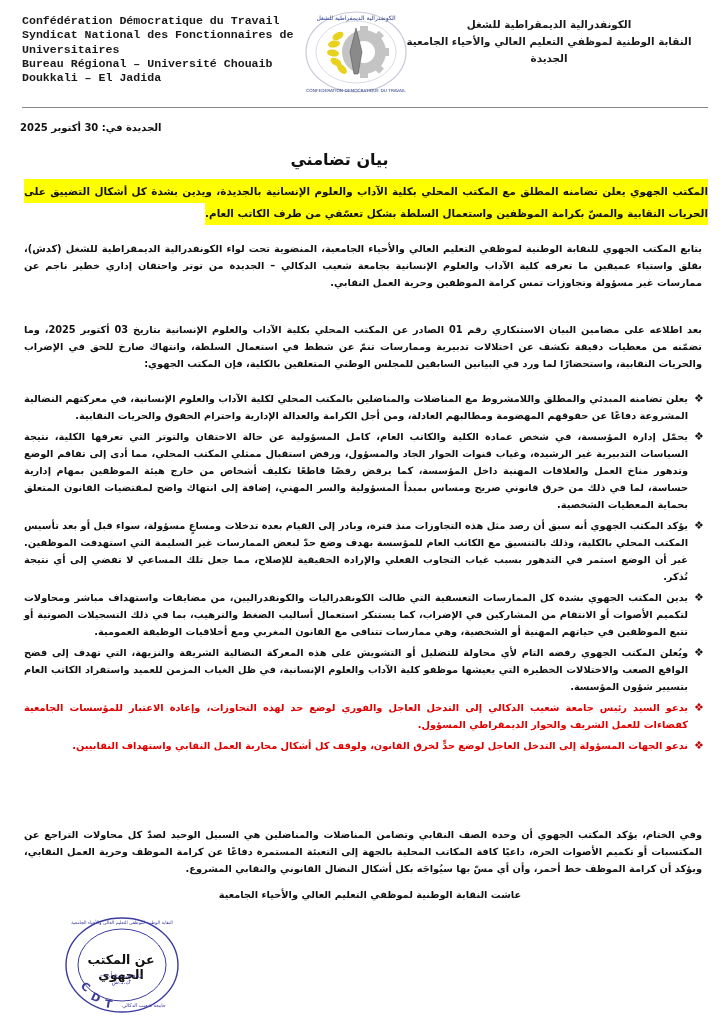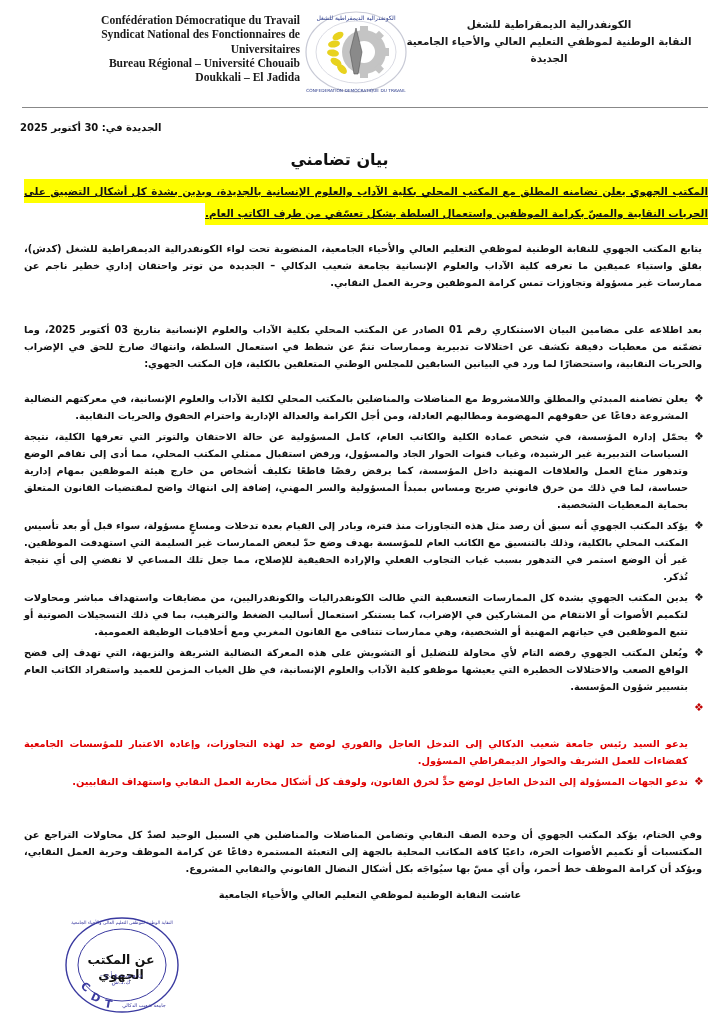--- a/index.html
+++ b/index.html
@@ -2,22 +2,22 @@
 <html><head>
 <meta charset="utf-8">
 <style>
   * { box-sizing: border-box; margin: 0; padding: 0; }
   html, body { width: 724px; height: 1024px; background: #ffffff; overflow: hidden; }
   body { font-family: "DejaVu Sans", sans-serif; color: #111; position: relative; }
 
   .header { position: absolute; top: 0; left: 0; width: 724px; height: 112px; }
   .hdr-fr {
     position: absolute; left: 22px; top: 14px; width: 278px;
-    font-family: Liberation Serif, serif; font-weight: bold; font-size: 11.6px;
-    line-height: 14.3px; text-align: right; color: #1a1a1a;
+    font-family: Liberation Mono, monospace; font-weight: bold; font-size: 11.6px;
+    line-height: 14.3px; text-align: left; color: #1a1a1a;
   }
   .hdr-ar {
     position: absolute; right: 30px; top: 16px; width: 290px;
     direction: rtl; font-family: "DejaVu Sans", sans-serif; font-weight: bold; font-size: 10.4px;
     line-height: 17px; text-align: center; color: #1a1a1a;
   }
   .logo { position: absolute; left: 300px; top: 8px; width: 112px; height: 88px; }
   .hdr-rule { position: absolute; left: 22px; top: 107px; width: 686px; height: 1px; background: #888; }
 
   .date {
@@ -26,21 +26,21 @@
   }
   .title {
     position: absolute; left: 0; top: 150px; width: 679px; text-align: center;
     direction: rtl; font-size: 16px; font-weight: bold; color: #111;
   }
   .highlight-block {
     position: absolute; left: 24px; top: 180px; width: 684px;
     direction: rtl; text-align: justify; text-align-last: right;
     font-size: 10.4px; font-weight: bold; line-height: 22px;
   }
-  .highlight-block span.hl { background: #ffff00; padding: 6px 0; text-decoration: underline; }
+  .highlight-block span.hl { background: #ffff00; padding: 6px 0; }
 
   .body-para {
     position: absolute; left: 24px; width: 678px;
     direction: rtl; text-align: justify; text-align-last: right;
     font-size: 9.8px; font-weight: bold; line-height: 17px; color: #111;
   }
   #para1 { top: 240px; }
   #para2 { top: 321px; }
 
   .bullets { position: absolute; left: 24px; top: 390px; width: 686px; direction: rtl; }
@@ -144,21 +144,21 @@
   <div class="bullet">
     <span class="mark">❖</span>
     <span class="txt">يدين المكتب الجهوي بشدة كل الممارسات التعسفية التي طالت الكونفدراليات والكونفدراليين، من مضايقات واستهداف مباشر ومحاولات لتكميم الأصوات أو الانتقام من المشاركين في الإضراب، كما يستنكر استعمال أساليب الضغط والترهيب، بما في ذلك التسجيلات الصوتية أو تتبع الموظفين في حياتهم المهنية أو الشخصية، وهي ممارسات تتنافى مع القانون المغربي ومع أخلاقيات الوظيفة العمومية.</span>
   </div>
   <div class="bullet">
     <span class="mark">❖</span>
     <span class="txt">ويُعلن المكتب الجهوي رفضه التام لأي محاولة للتضليل أو التشويش على هذه المعركة النضالية الشريفة والنزيهة، التي تهدف إلى فضح الواقع الصعب والاختلالات الخطيرة التي يعيشها موظفو كلية الآداب والعلوم الإنسانية، في ظل الغياب المزمن للعميد واستفراد الكاتب العام بتسيير شؤون المؤسسة.</span>
   </div>
   <div class="bullet red">
     <span class="mark">❖</span>
-    <span class="txt" style="color: rgb(224, 0, 0); margin-top: 36px;">يدعو السيد رئيس جامعة شعيب الدكالي إلى التدخل العاجل والفوري لوضع حد لهذه التجاوزات، وإعادة الاعتبار للمؤسسات الجامعية كفضاءات للعمل الشريف والحوار الديمقراطي المسؤول.</span>
+    <span class="txt" style="color: rgb(224, 0, 0);">يدعو السيد رئيس جامعة شعيب الدكالي إلى التدخل العاجل والفوري لوضع حد لهذه التجاوزات، وإعادة الاعتبار للمؤسسات الجامعية كفضاءات للعمل الشريف والحوار الديمقراطي المسؤول.</span>
   </div>
   <div class="bullet red">
     <span class="mark">❖</span>
     <span class="txt" style="color: rgb(224, 0, 0);">ندعو الجهات المسؤولة إلى التدخل العاجل لوضع حدٍّ لخرق القانون، ولوقف كل أشكال محاربة العمل النقابي واستهداف النقابيين.</span>
   </div>
 </div>
 
 <div class="body-para" id="closing">وفي الختام، يؤكد المكتب الجهوي أن وحدة الصف النقابي وتضامن المناضلات والمناضلين هي السبيل الوحيد لصدّ كل محاولات التراجع عن المكتسبات أو تكميم الأصوات الحرة، داعيًا كافة المكاتب المحلية بالجهة إلى التعبئة المستمرة دفاعًا عن كرامة الموظف وحرية العمل النقابي، ويؤكد أن كرامة الموظف خط أحمر، وأن أي مسّ بها سيُواجَه بكل أشكال النضال القانوني والنقابي المشروع.</div>
 
 <div class="sign">

